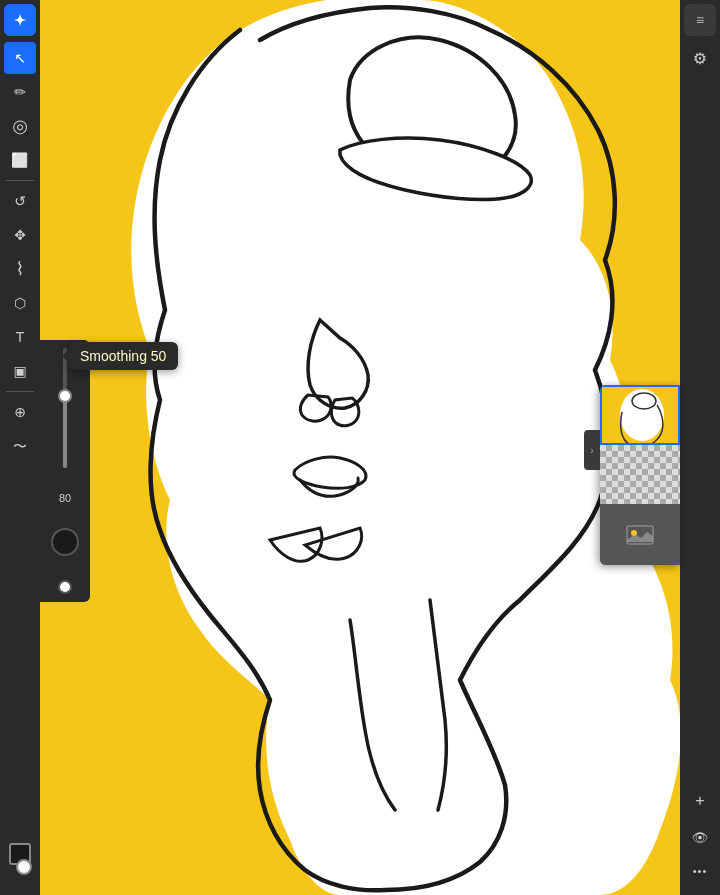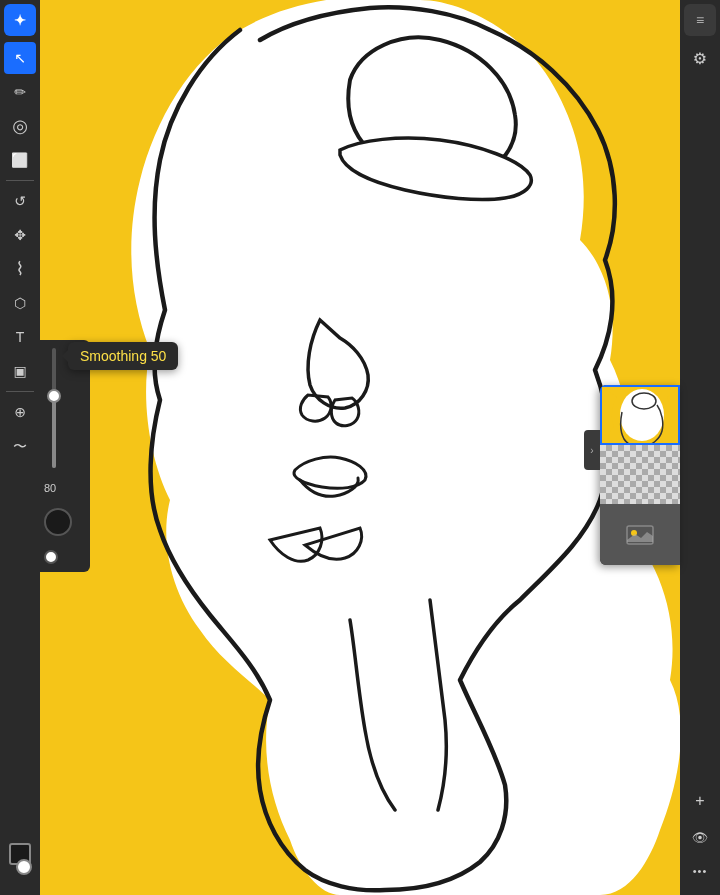--- a/index.html
+++ b/index.html
@@ -71,22 +71,22 @@
     .brush-panel {
       position: absolute;
       left: 40px;
       top: 340px;
       width: 50px;
       background: #2a2a2a;
       border-radius: 0 6px 6px 0;
       padding: 8px 4px;
       display: flex;
       flex-direction: column;
-      align-items: flex-start;
-      gap: 14px;
+      align-items: center;
+      gap: 24px;
       z-index: 10;
     }
 
     .brush-slider-container {
       width: 20px;
       height: 120px;
       position: relative;
       display: flex;
       align-items: center;
       justify-content: center;
@@ -142,21 +142,21 @@
       border-radius: 50%;
       border: 2px solid #555;
     }
 
     
     .smoothing-tooltip {
       position: absolute;
       left: 68px;
       top: 342px;
       background: #2a2a2a;
-      color: #fde047;
+      color: #fef9c3;
       padding: 6px 12px;
       border-radius: 6px;
       font-size: 14px;
       white-space: nowrap;
       z-index: 20;
       box-shadow: 0 2px 8px rgba(0,0,0,0.4);
     }
 
     .smoothing-tooltip::before {
       content: '';

